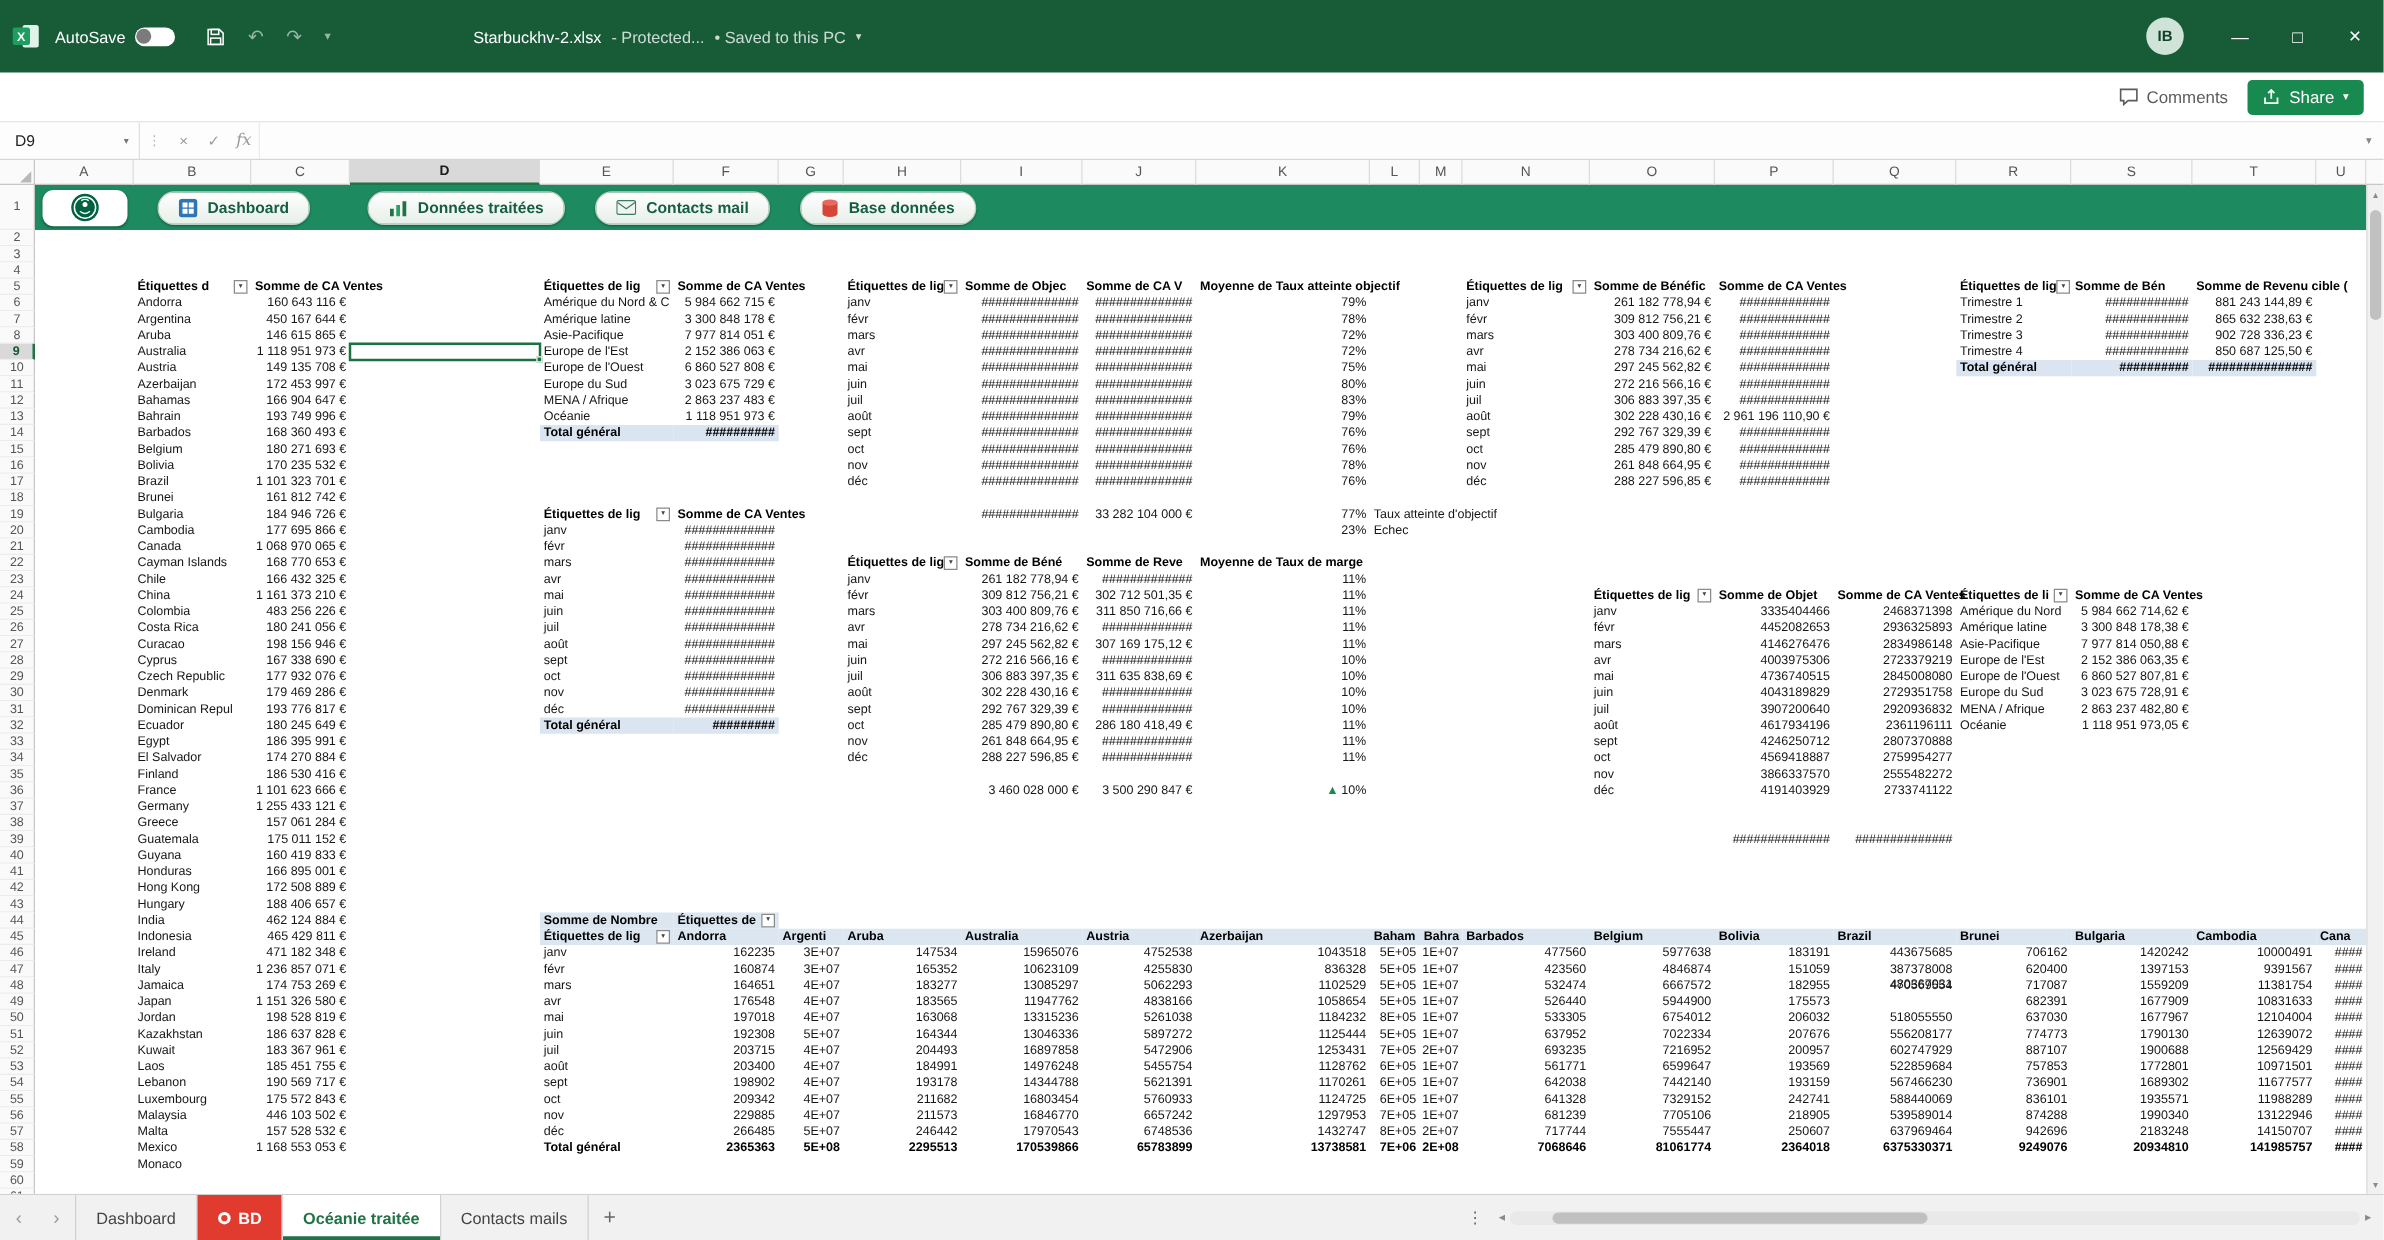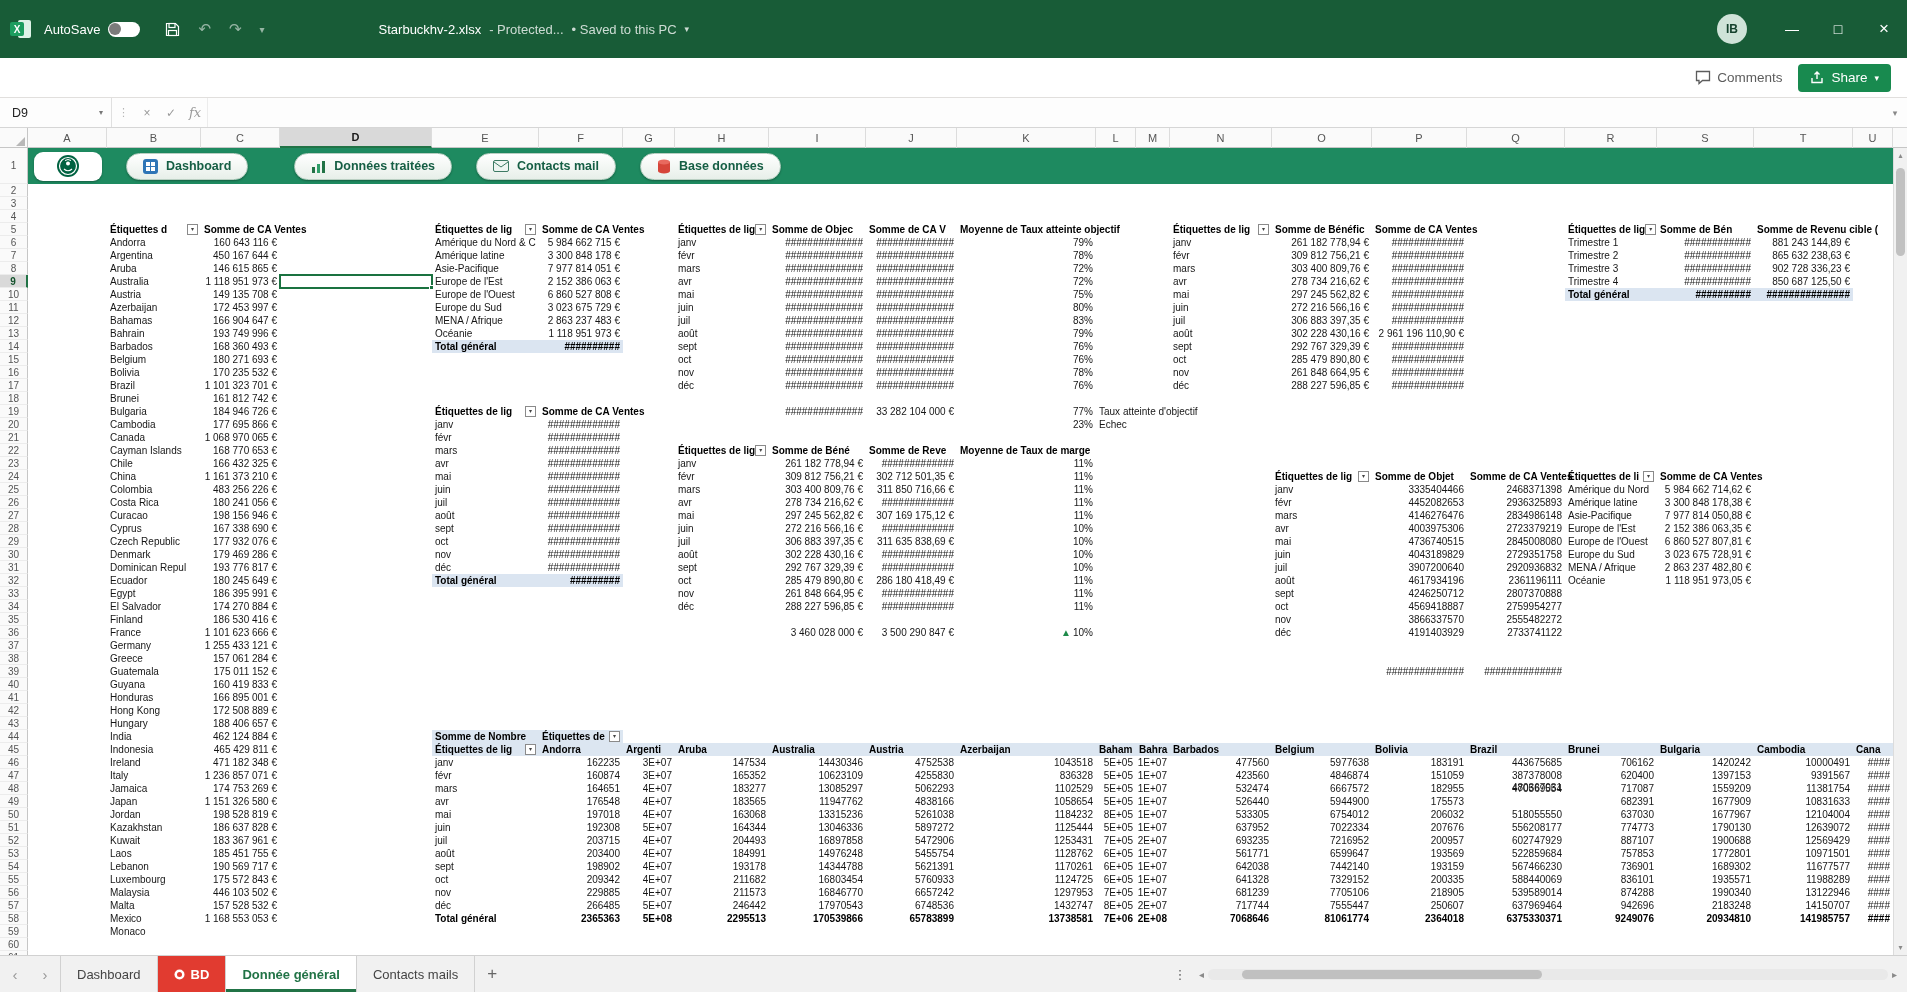--- a/index.html
+++ b/index.html
@@ -1499,21 +1499,21 @@
         <div class="cell r" style="left: 539px; top: 608px; width: 84px;">
           <span>162235</span>
         </div>
         <div class="cell r" style="left: 623px; top: 608px; width: 52px;">
           <span>3E+07</span>
         </div>
         <div class="cell r" style="left: 675px; top: 608px; width: 94px;">
           <span>147534</span>
         </div>
         <div class="cell r" style="left: 769px; top: 608px; width: 97px;">
-          <span>14430346</span>
+          <span>15965076</span>
         </div>
         <div class="cell r" style="left: 866px; top: 608px; width: 91px;">
           <span>4752538</span>
         </div>
         <div class="cell r" style="left: 957px; top: 608px; width: 139px;">
           <span>1043518</span>
         </div>
         <div class="cell r" style="left: 1096px; top: 608px; width: 40px;">
           <span>5E+05</span>
         </div>
@@ -1979,21 +1979,21 @@
         <div class="cell r" style="left: 1136px; top: 725px; width: 34px;">
           <span>1E+07</span>
         </div>
         <div class="cell r" style="left: 1170px; top: 725px; width: 102px;">
           <span>641328</span>
         </div>
         <div class="cell r" style="left: 1272px; top: 725px; width: 100px;">
           <span>7329152</span>
         </div>
         <div class="cell r" style="left: 1372px; top: 725px; width: 95px;">
-          <span>200335</span>
+          <span>242741</span>
         </div>
         <div class="cell r" style="left: 1467px; top: 725px; width: 98px;">
           <span>588440069</span>
         </div>
         <div class="cell r" style="left: 1565px; top: 725px; width: 92px;">
           <span>836101</span>
         </div>
         <div class="cell r" style="left: 1657px; top: 725px; width: 97px;">
           <span>1935571</span>
         </div>
@@ -2221,21 +2221,21 @@
         <span class="stab red">
           <span style="display: flex;">
             <svg width="11" height="11">
               <circle cx="5.5" cy="5.5" r="5" fill="#fff"></circle>
               <circle cx="5.5" cy="5.5" r="2.5" fill="#e13b30"></circle>
             </svg>
           </span>
           <span>BD</span>
         </span>
         <span class="stab active">
-          <span>Donnée général</span>
+          <span>Océanie traitée</span>
         </span>
         <span class="stab">
           <span>Contacts mails</span>
         </span>
       </div>
     <span class="addsheet">+</span>
     <span class="tabopts">⋮</span>
     <div class="hscroll">
       <span>◂</span>
       <div class="htrack">

